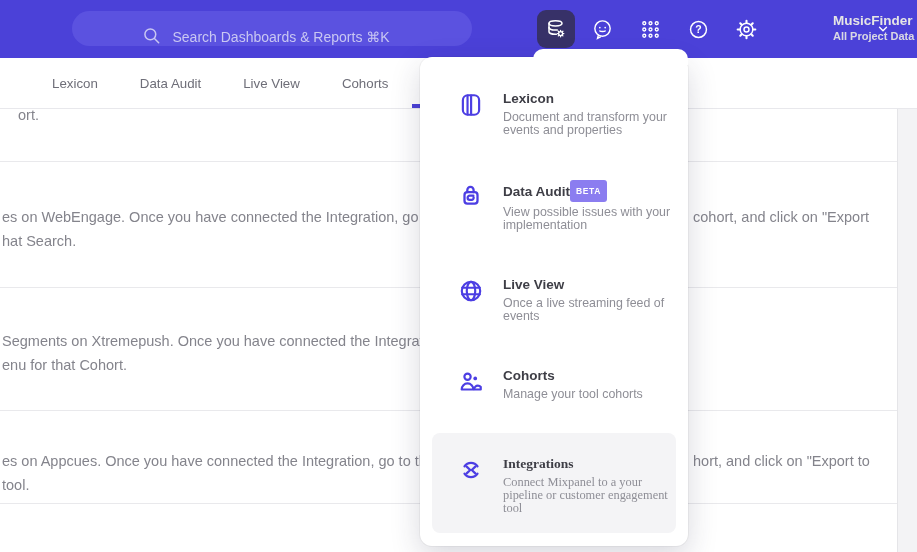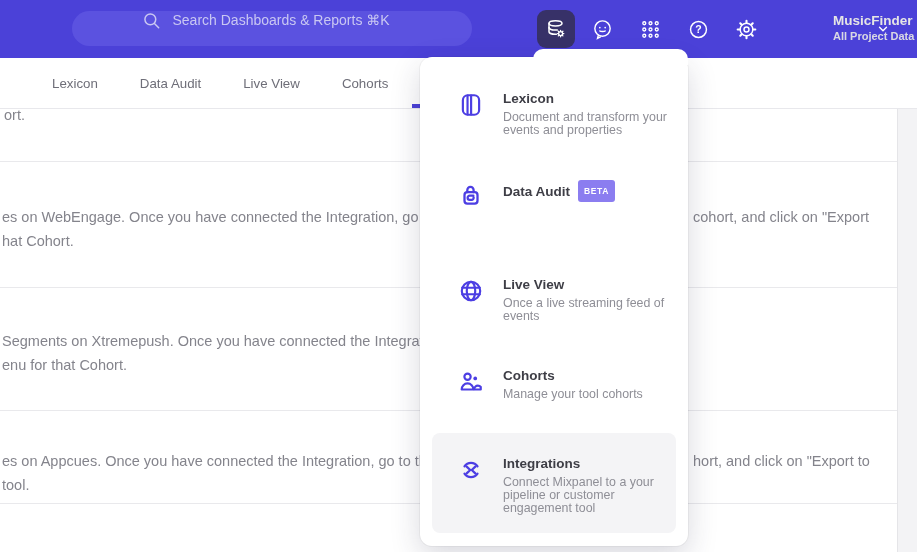--- a/index.html
+++ b/index.html
@@ -8,21 +8,21 @@
     position:relative; width:917px; height:552px; overflow:hidden;
     background:#fff; font-family:"Liberation Sans", sans-serif;
     -webkit-font-smoothing:antialiased;
   }
 
   
   .topbar { position:absolute; left:0; top:0; width:917px; height:58px; background:#4b41d8; z-index:10; }
   .search-pill {
     position:absolute; left:72px; top:11px; width:400px; height:35px;
     background:#5b52e0; border-radius:18px;
-    display:flex; align-items:flex-start; justify-content:center; gap:9px; cursor:text;
+    display:flex; align-items:flex-end; justify-content:center; gap:9px; cursor:text;
   }
   .search-pill input {
     background:transparent; border:none; outline:none; width:232px;
     font-size:14px; color:#e6e5fa; font-family:"Liberation Sans", sans-serif;
   }
   .search-pill input::placeholder { color:#c9c7f2; opacity:1; }
   .icon-btn {
     position:absolute; top:10px; width:38px; height:38px; padding:0;
     display:flex; align-items:center; justify-content:center;
     background:transparent; border:none; border-radius:9px; cursor:pointer;
@@ -62,27 +62,28 @@
     background:#fff; border-radius:10px 10px 0 0; z-index:21;
   }
   .menu-item {
     position:absolute; left:0; width:268px; display:flex; gap:19px;
     padding-left:38px; cursor:pointer; align-items:flex-start;
   }
   .menu-item .mi-icon { flex:none; width:26px; padding-top:2px; }
   .mi-title { font-size:13.5px; font-weight:bold; color:#3e3e46; line-height:17px; }
   .mi-desc  { font-size:12.4px; color:#8e8e96; line-height:13px; margin-top:4px; max-width:176px; }
   .beta {
-    display:inline-block; margin-left:8px; background:#8b7df0; color:#fff;
+    display:inline-block; margin-left:0; background:#8b7df0; color:#fff;
     font-size:8.5px; font-weight:bold; letter-spacing:.6px;
     padding:2.5px 6px 2px 6px; border-radius:3px; vertical-align:2px;
   }
   .menu-item.highlight {
     left:12px; width:244px; height:100px; background:#f4f4f6; border-radius:8px;
     padding:22px 0 0 26px;
+    font-family:Liberation Serif, serif;
   }
 </style>
 </head>
 <body>
 
 <div class="screen">
 
   <div class="topbar">
     <div class="search-pill">
       <svg width="20" height="20" viewBox="0 0 24 24">
@@ -155,26 +156,26 @@
   </div>
 
   <div class="tabbar">
     <span class="tab">Lexicon</span>
     <span class="tab">Data Audit</span>
     <span class="tab">Live View</span>
     <span class="tab">Cohorts</span>
   </div>
   <div class="active-ind"></div>
 
-  <span class="bg-line" style="left:4px; top:107px">ort.</span>
+  <span class="bg-line" style="left:18px; top:107px">ort.</span>
   <div class="hdiv" style="top:161px"></div>
 
   <span class="bg-line" style="left:2px;   top:209px">es on WebEngage. Once you have connected the Integration, go to the</span>
   <span class="bg-line" style="left:693px; top:209px">cohort, and click on "Export</span>
-  <span class="bg-line" style="left:2px;   top:233px">hat Cohort.</span>
+  <span class="bg-line" style="left:2px;   top:233px">hat Search.</span>
   <div class="hdiv" style="top:287px"></div>
 
   <span class="bg-line" style="left:2px;   top:333px">Segments on Xtremepush. Once you have connected the Integration,</span>
   <span class="bg-line" style="left:2px;   top:357px">enu for that Cohort.</span>
   <div class="hdiv" style="top:410px"></div>
 
   <span class="bg-line" style="left:2px;   top:453px">es on Appcues. Once you have connected the Integration, go to the M</span>
   <span class="bg-line" style="left:693px; top:453px">hort, and click on "Export to</span>
   <span class="bg-line" style="left:2px;   top:477px">tool.</span>
   <div class="hdiv" style="top:503px"></div>
@@ -201,20 +202,21 @@
     <div class="menu-item" style="top:123px">
       <span class="mi-icon">
         <svg width="26" height="26" viewBox="0 0 24 24" fill="none" stroke="#4c3ee3" stroke-width="2.1" stroke-linecap="round" stroke-linejoin="round">
           <path d="M8.6 9.4V7.4a2.9 2.9 0 015.8 0v2"></path>
           <rect x="6" y="9.4" width="12" height="10.6" rx="2.6"></rect>
           <path d="M14.2 12.6h-3.4a1.9 1.9 0 000 3.8h2a1.6 1.6 0 001.6-1.6v-.7"></path>
         </svg>
       </span>
       <div>
         <div class="mi-title"><span>Data Audit</span><span class="beta">BETA</span></div>
+        <div class="mi-desc">View possible issues with your implementation</div>
       </div>
     </div>
 
     <div class="menu-item" style="top:219px">
       <span class="mi-icon">
         <svg width="26" height="26" viewBox="0 0 24 24" fill="none" stroke="#4c3ee3" stroke-width="2" stroke-linecap="round">
           <circle cx="12" cy="12" r="8.5"></circle>
           <path d="M3.9 9h16.2M3.9 15h16.2"></path>
           <ellipse cx="12" cy="12" rx="3.9" ry="8.5"></ellipse>
         </svg>

